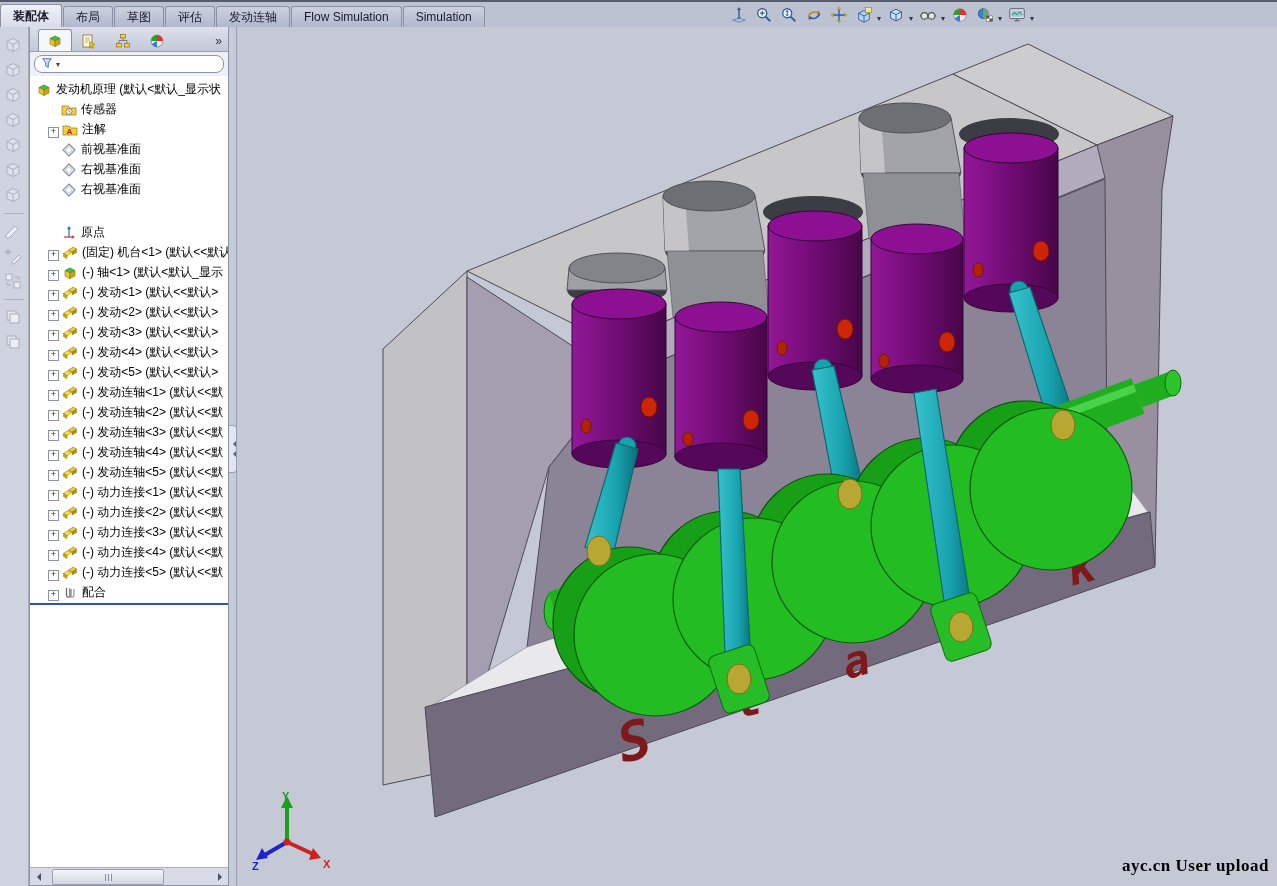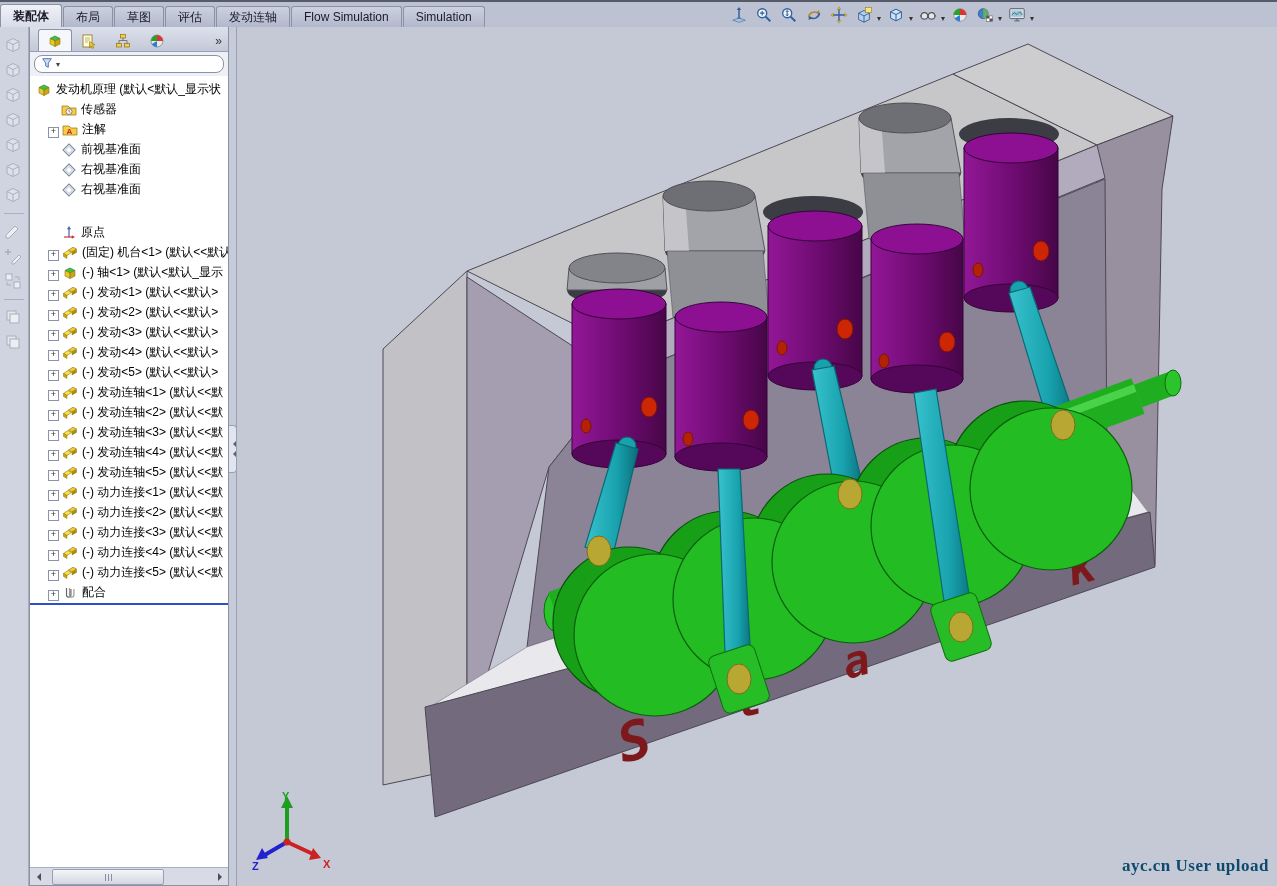--- a/index.html
+++ b/index.html
@@ -59,21 +59,21 @@
   
   #splitter{width:7px;background:#c6cbda;position:relative;border-right:1px solid #9aa0b4;}
   #splithandle{position:absolute;top:398px;left:0;width:7px;height:46px;background:#e2e5ef;
     border:1px solid #9aa0b4;border-left:none;border-radius:0 4px 4px 0;display:flex;flex-direction:column;
     align-items:center;justify-content:center;gap:4px;}
   #splithandle i{width:0;height:0;border:3px solid transparent;border-right-color:#5a6070;display:block;}
   
   #viewport{flex:1;position:relative;background:#c5c9d5;overflow:hidden;}
   #modelsvg{position:absolute;left:0;top:0;}
   #triad{position:absolute;left:14px;bottom:16px;}
-  #watermark{position:absolute;right:8px;bottom:10px;color:#0c4a6e;font-family:"Liberation Serif","DejaVu Serif",serif;
+  #watermark{position:absolute;right:8px;bottom:10px;color:#000000;font-family:"Liberation Serif","DejaVu Serif",serif;
     font-weight:bold;font-size:17px;letter-spacing:.5px;}
   .stark{font-family:"DejaVu Sans Mono","Liberation Mono",monospace;font-weight:bold;font-style:italic;}
 </style>
 </head>
 <body>
 
 <div id="app">
 
   <div id="topbar">
     <div id="tabstrip">

